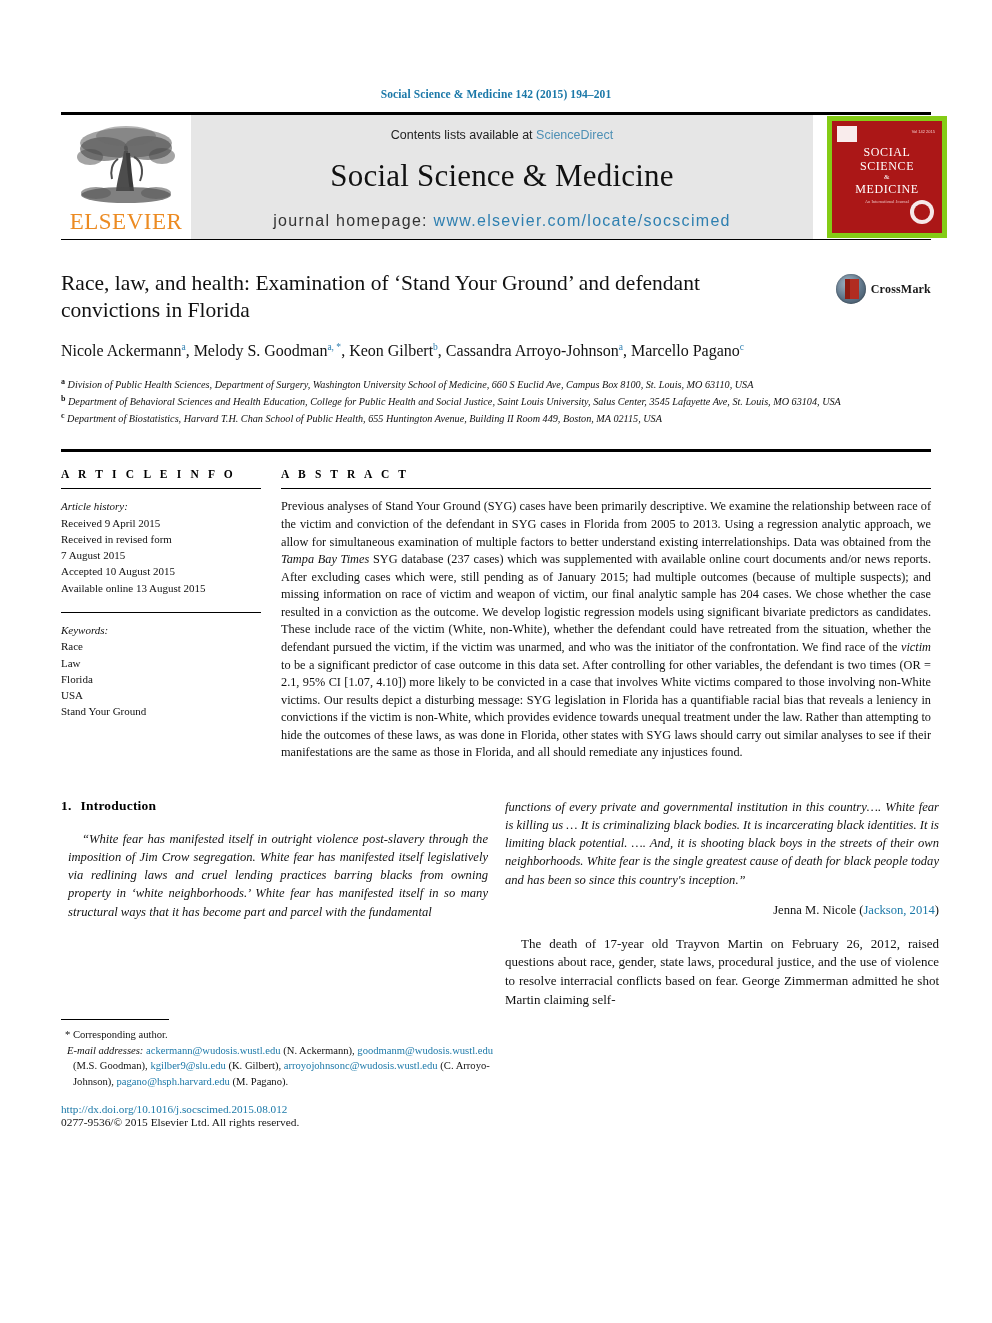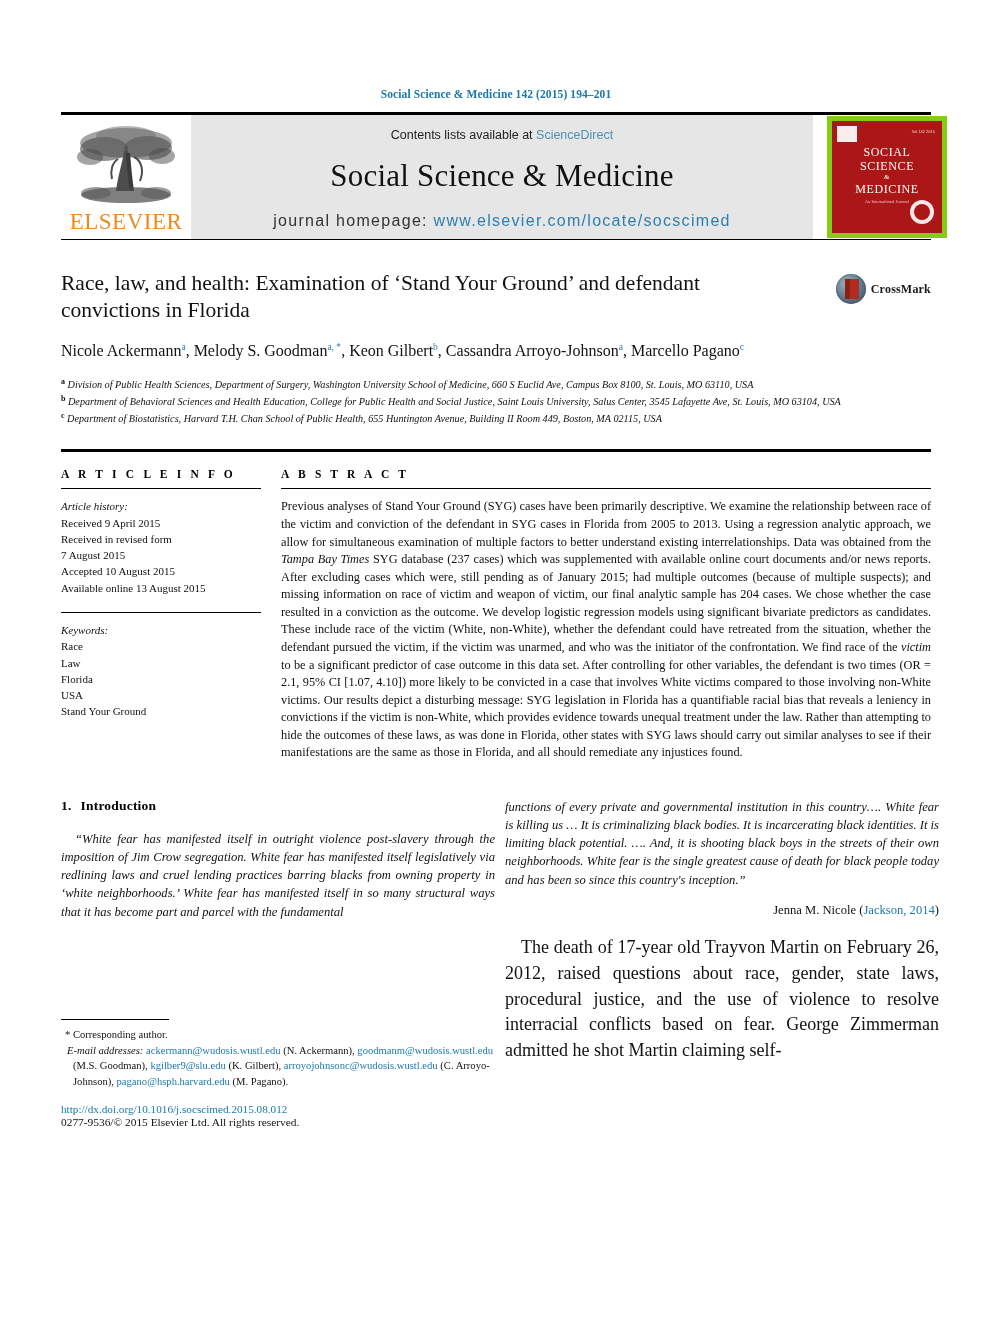--- a/index.html
+++ b/index.html
@@ -236,41 +236,41 @@
   }
   .h2 .num { margin-right: 9px; }
   .quote {
     font-family: "Liberation Serif", serif;
     font-style: italic;
     font-size: 12.6px;
     line-height: 1.44;
     text-align: justify;
     text-indent: 14px;
     color:#111;
-    margin:0;
+    margin:7px;
   }
   .quote-cont {
     font-family: "Liberation Serif", serif;
     font-style: italic;
     font-size: 12.6px;
     line-height: 1.44;
     text-align: justify;
     color:#111;
     margin:0;
   }
   .attribution {
     margin-top: 14px;
     text-align: right;
     font-family: "Liberation Serif", serif;
     font-size: 12.6px;
     color:#111;
   }
   .para {
     font-family: "Liberation Serif", serif;
-    font-size: 18px;
+    font-size: 13px;
     line-height: 1.44;
     text-align: justify;
     text-indent: 16px;
     color:#111;
     margin: 17px 0 0 0;
   }
   .lnk { color:#1b78a8; }
   a.lnk { text-decoration: none; }
 
   

